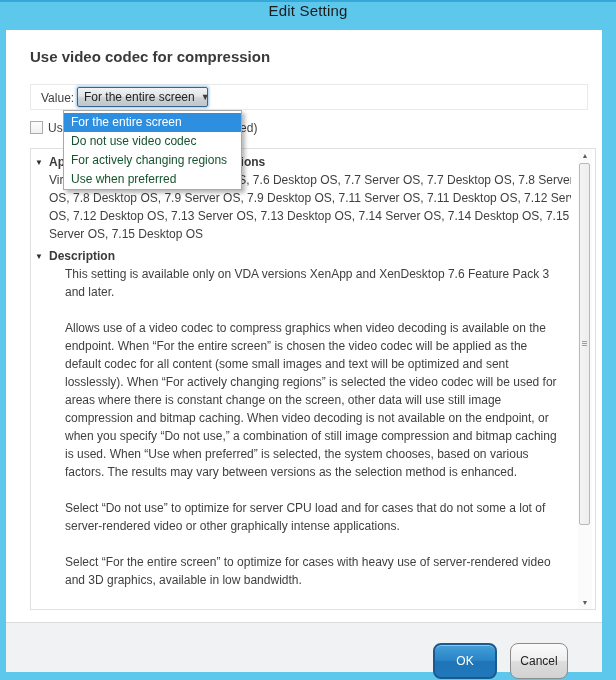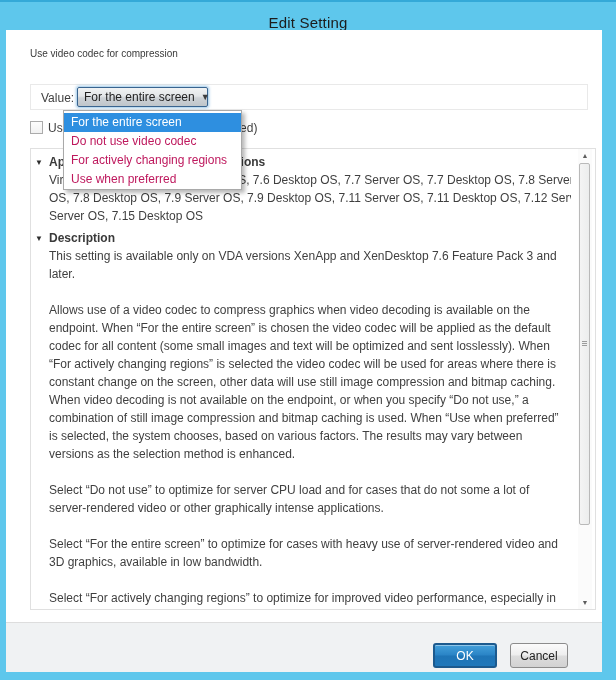--- a/index.html
+++ b/index.html
@@ -6,32 +6,32 @@
   .dialog {
     position:relative; width:616px; height:680px;
     background:#5ec7ec; overflow:hidden;
     box-sizing:border-box;
   }
   .dialog .topline {
     position:absolute; top:0; left:0; right:0; height:2px; background:#34a9d8;
   }
   .titlebar {
     position:absolute; top:2px; left:0; right:0; height:40px;
-    display:flex; align-items:center; justify-content:center;
+    display:flex; justify-content:center;
   }
   .titlebar span { font-size:15px; color:#1c1c1c; letter-spacing:0.2px; }
 
   .body {
     position:absolute; top:30px; left:6px; width:596px; height:592px;
     background:#ffffff;
   }
 
   .setting-title {
     position:absolute; left:24px; top:18px; width:560px;
-    font-size:10px; font-weight:normal; color:#3a3a3a;
+    font-size:15px; font-weight:bold; color:#3a3a3a;
   }
 
   .value-row {
     position:absolute; left:24px; top:54px; width:558px; height:26px;
     border:1px solid #e9e9e9; background:#fff; box-sizing:border-box;text-align:center;
   }
   .value-row .vlabel {
     position:absolute; left:10px; top:6px; font-size:12px; color:#3f3f3f;
   }
   .combobox {
@@ -61,21 +61,21 @@
     position:absolute; left:0; top:4px; width:540px; height:456px;
     overflow:hidden; font-size:12px; line-height:18px; color:#3f3f3f;
   }
   .section { position:relative; padding-left:18px; width:512px; }
   .section.second { margin-top:4px; }
   .tri {
     position:absolute; left:4px; top:1px; font-size:8px; color:#2e2e2e; cursor:default;
   }
   .sec-header { font-weight:bold; color:#3a3a3a; }
   .vda-line { white-space:nowrap; }
-  .paras p { margin:18px 0 0 0; }
+  .paras p { margin:18px 0 0 16px; }
   .paras p.first { margin-top:0; }
 
   .scrollbar {
     position:absolute; right:3px; top:0; width:14px; height:460px;
     background:#fbfbfb;
   }
   .sb-btn {
     position:absolute; left:0; width:14px; height:13px;
     display:flex; align-items:center; justify-content:center;
     font-size:7px; color:#5c5c5c; cursor:default;
@@ -91,32 +91,32 @@
     position:absolute; left:2px; top:50%; margin-top:-3px; width:5px; height:6px;
     background:repeating-linear-gradient(180deg,#9c9c9c 0 1px,transparent 1px 2px);
   }
 
   .popup {
     position:absolute; left:57px; top:80px; width:179px; height:80px;
     background:#ffffff; border:1px solid #a9a9a9; box-sizing:border-box;
     box-shadow:3px 3px 4px rgba(0,0,0,0.28); z-index:20; padding-top:2px;
   }
   .popup-item {
-    height:19px; line-height:19px; font-size:12px; color:#be185d;
+    height:19px; line-height:19px; font-size:12px; color:#14532d;
     padding-left:7px; white-space:nowrap; cursor:default;
   }
   .popup-item.selected { background:#2e8fe0; color:#ffffff; }
 
   .footer {
     position:absolute; left:6px; top:622px; width:596px; height:50px;
     background:#f0f2f3; border-top:1px solid #dddddd; box-sizing:border-box;
   }
   .btn {
-    position:absolute; top:20px; height:25px; font-family:"Liberation Sans",sans-serif;
-    font-size:12px; border-radius:3px; cursor:default; box-sizing:border-box;
+    position:absolute; top:20px; height:36px; font-family:"Liberation Sans",sans-serif;
+    font-size:12px; border-radius:8px; cursor:default; box-sizing:border-box;
   }
   .btn.ok {
     left:427px; width:64px;
     color:#ffffff;
     background:linear-gradient(180deg,#44a0da 0%,#2a84c6 48%,#1e74b6 52%,#2078ba 100%);
     border:2px solid #1c5a8e;
     box-shadow:inset 0 1px 0 rgba(255,255,255,0.4);
   }
   .btn.cancel {
     left:504px; width:58px;
@@ -154,20 +154,21 @@
     </div>
 
     <div class="content-box">
       <div class="scroll-content">
 
         <div class="section">
           <span class="tri">▼</span>
           <div class="sec-header">Applies to the following VDA versions</div>
           <div class="vda-line">Virtual Delivery Agent: 7.6 Server OS, 7.6 Desktop OS, 7.7 Server OS, 7.7 Desktop OS, 7.8 Server</div>
           <div class="vda-line">OS, 7.8 Desktop OS, 7.9 Server OS, 7.9 Desktop OS, 7.11 Server OS, 7.11 Desktop OS, 7.12 Server</div>
+          <div class="vda-line">OS, 7.12 Desktop OS, 7.13 Server OS, 7.13 Desktop OS, 7.14 Server OS, 7.14 Desktop OS, 7.15</div>
           <div class="vda-line">Server OS, 7.15 Desktop OS</div>
         </div>
 
         <div class="section second paras">
           <span class="tri">▼</span>
           <div class="sec-header">Description</div>
           <p class="first">This setting is available only on VDA versions XenApp and XenDesktop 7.6 Feature Pack 3 and later.</p>
           <p>Allows use of a video codec to compress graphics when video decoding is available on the endpoint. When “For the entire screen” is chosen the video codec will be applied as the default codec for all content (some small images and text will be optimized and sent losslessly). When “For actively changing regions” is selected the video codec will be used for areas where there is constant change on the screen, other data will use still image compression and bitmap caching. When video decoding is not available on the endpoint, or when you specify “Do not use,” a combination of still image compression and bitmap caching is used. When “Use when preferred” is selected, the system chooses, based on various factors. The results may vary between versions as the selection method is enhanced.</p>
           <p>Select “Do not use” to optimize for server CPU load and for cases that do not some a lot of server-rendered video or other graphically intense applications.</p>
           <p>Select “For the entire screen” to optimize for cases with heavy use of server-rendered video and 3D graphics, available in low bandwidth.</p>

